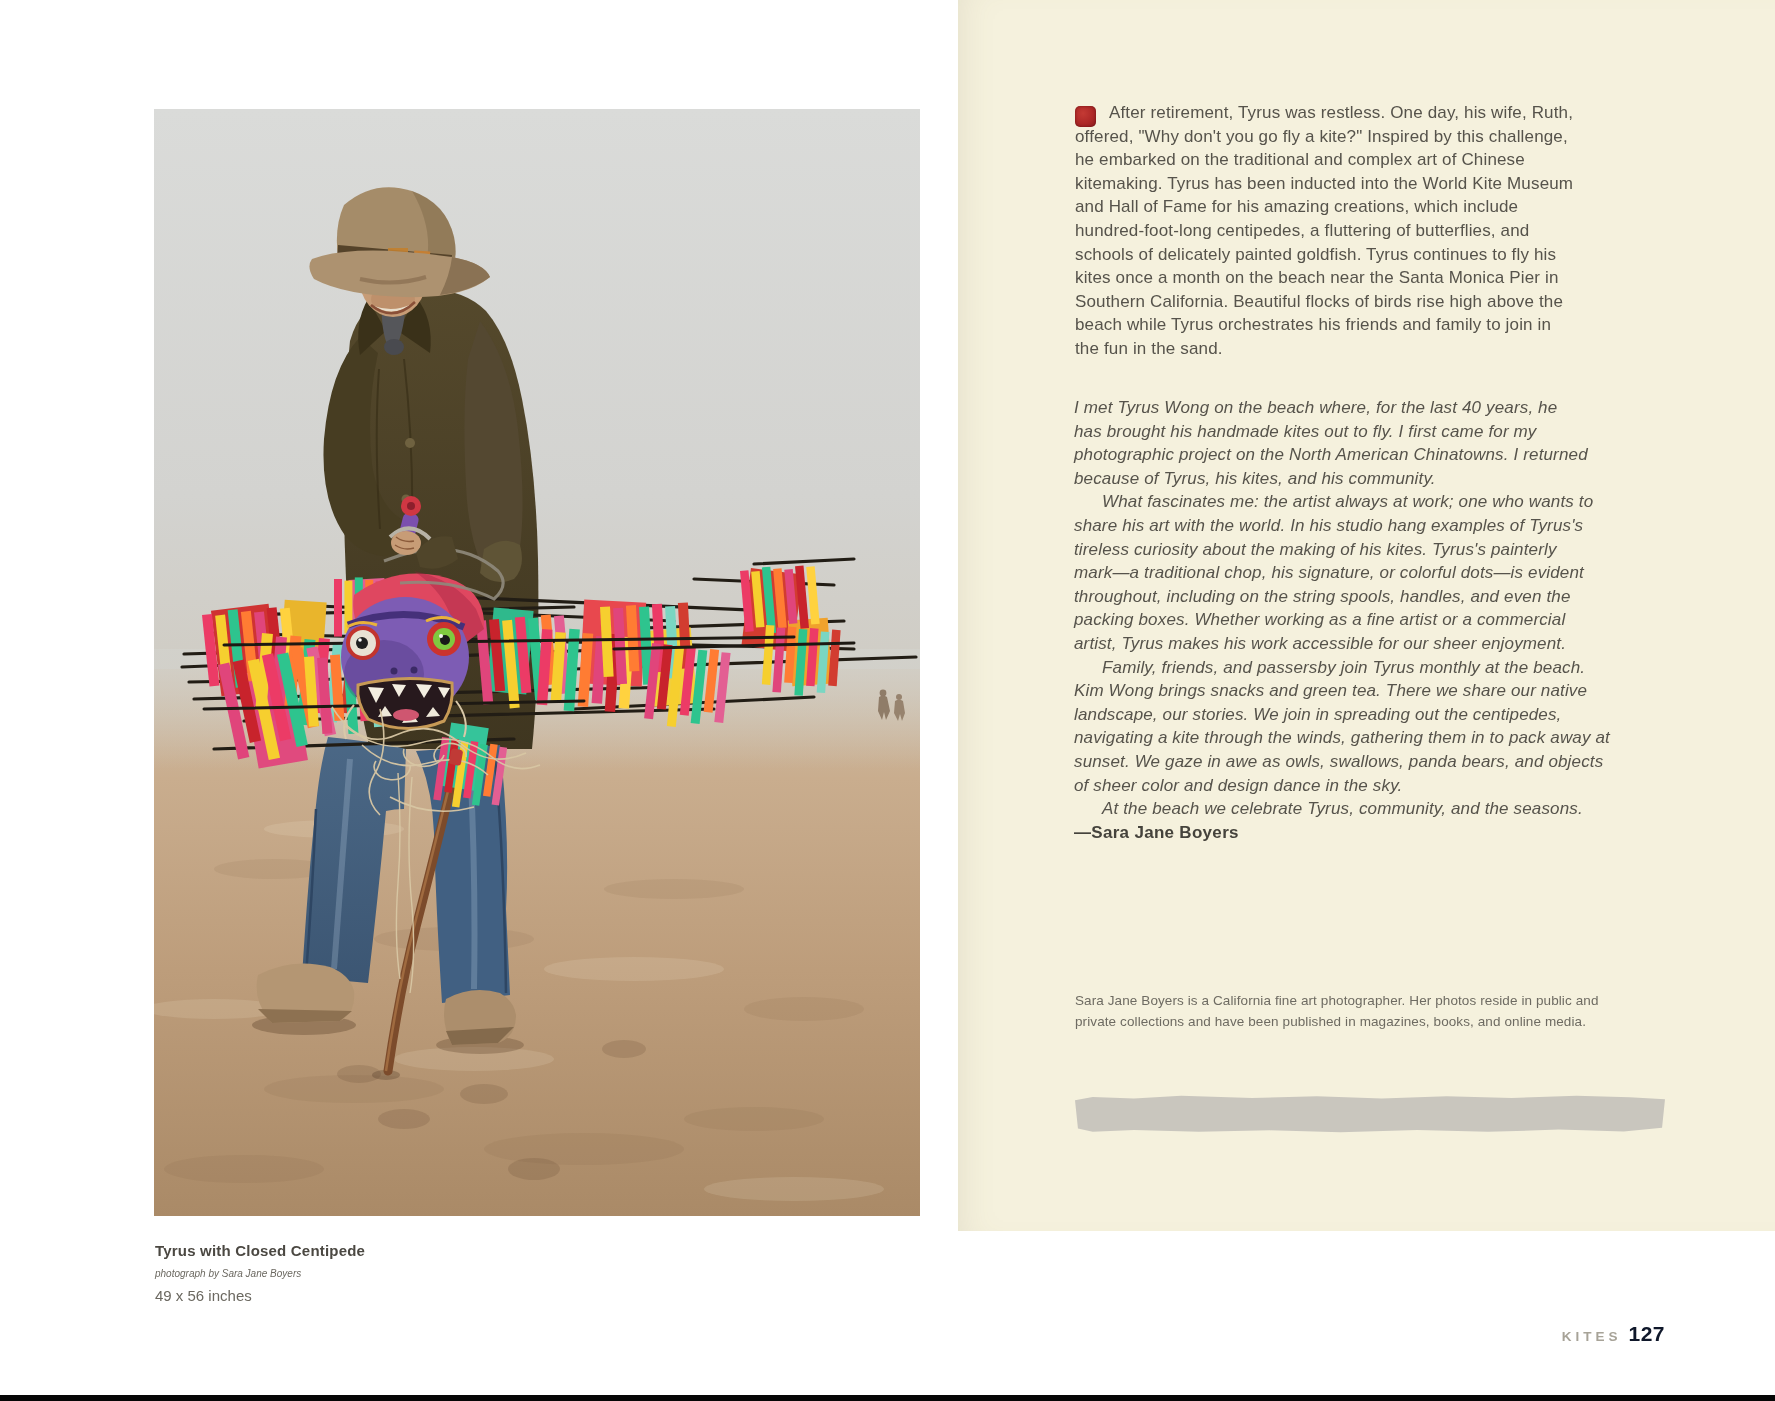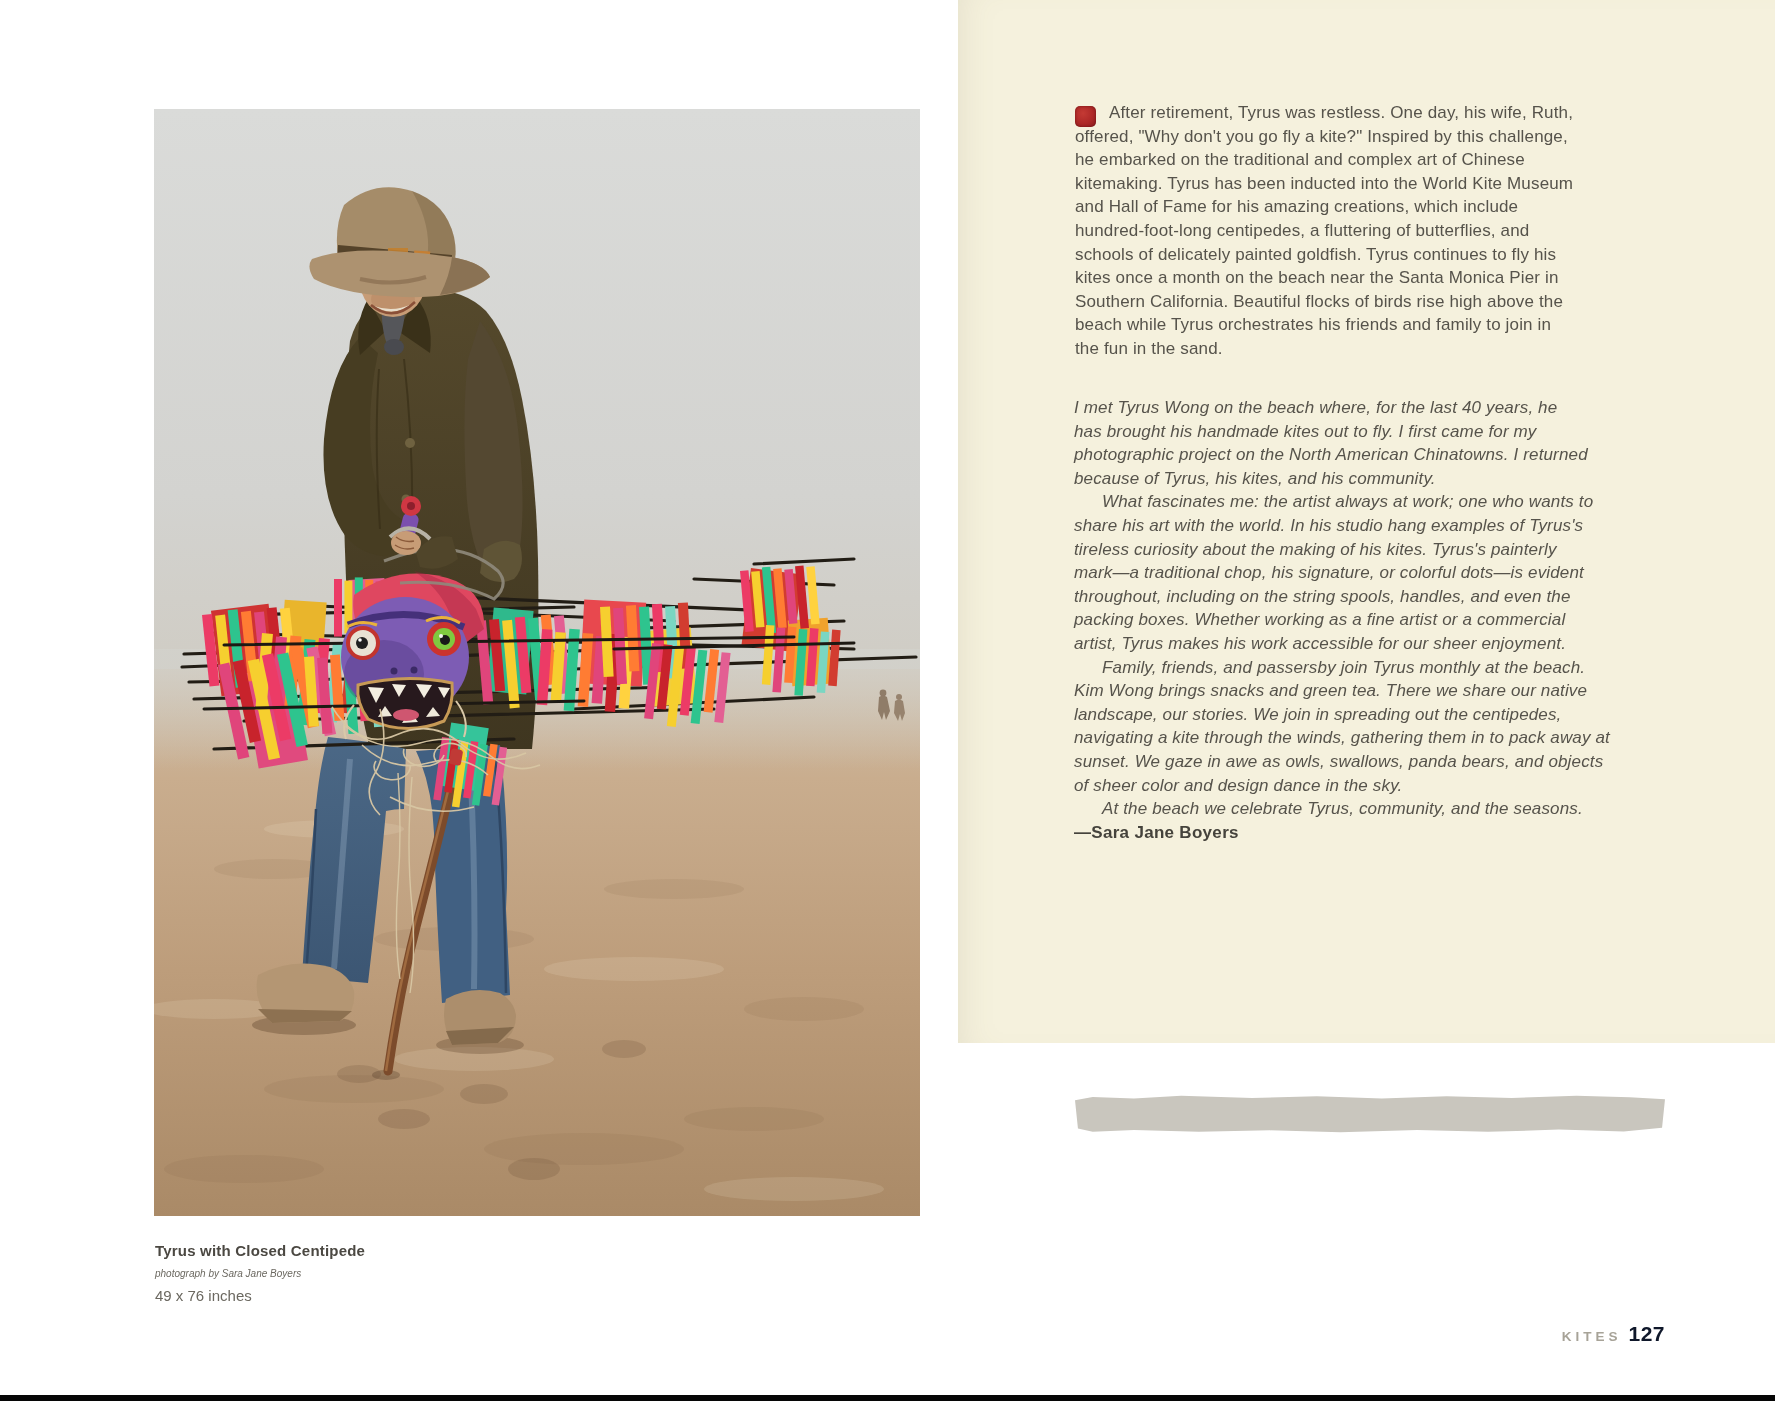--- a/index.html
+++ b/index.html
@@ -11,21 +11,21 @@
   .spread{position:absolute;inset:0;}
   
   .left-page{position:absolute;left:0;top:0;width:1051px;height:1401px;background:#ffffff;}
   .photo{position:absolute;left:154px;top:109px;width:766px;height:1107px;margin:0;overflow:hidden;background:#d5d6d4;}
   .photo svg{display:block;width:100%;height:100%;}
   .caption{position:absolute;left:155px;top:1240px;width:420px;}
   .cap-title{font-size:15px;line-height:22.5px;font-weight:bold;color:#4b4842;letter-spacing:.2px;}
   .cap-credit{font-size:10px;line-height:22.5px;font-style:italic;color:#6b6860;}
   .cap-size{font-size:15px;line-height:22.5px;color:#6b6860;}
   
-  .right-page{position:absolute;left:958px;top:0;width:817px;height:1043px;background:#f5f1dd;
+  .right-page{position:absolute;left:958px;top:0;width:817px;height:1231px;background:#f5f1dd;
     box-shadow:inset 26px 0 40px -30px rgba(120,110,80,.18);}
   .chop{position:absolute;left:117px;top:106px;width:21px;height:21px;border-radius:5px;
     background:radial-gradient(circle at 38% 35%, #c43a34 0%, #ad2827 55%, #8f1d20 100%);
     box-shadow:inset 0 0 3px rgba(60,0,0,.5);}
   .body-text{font-size:17px;line-height:23.6px;color:#56534b;white-space:pre-line;letter-spacing:.15px;}
   .intro{position:absolute;left:117px;top:101px;width:660px;text-indent:34px;}
   .essay{position:absolute;left:116px;top:396px;width:660px;}
   .essay .ep{font-style:italic;margin:0;}
   .essay .ep.indent{text-indent:28px;}
   .attribution{font-size:17px;line-height:23.6px;font-weight:bold;color:#45433c;letter-spacing:.3px;}
@@ -313,21 +313,21 @@
           <path d="M244,664 q4,60 0,110 q-4,56 2,96" stroke-width="1.4"></path>
           <path d="M258,668 q-6,70 0,130 q4,50 -2,86" stroke-width="1.4"></path>
         </g>
         <rect x="296" y="640" width="12" height="16" rx="3" fill="#c03a36" transform="rotate(10 302 648)"></rect>
       </svg>
     </figure>
 
     <div class="caption">
       <div class="cap-title">Tyrus with Closed Centipede</div>
       <div class="cap-credit">photograph by Sara Jane Boyers</div>
-      <div class="cap-size">49 x 76 inches</div>
+      <div class="cap-size">49 x 56 inches</div>
     </div>
   </section>
 
   <section class="right-page">
     <span class="chop"></span>
 
     <div class="intro body-text">After retirement, Tyrus was restless. One day, his wife, Ruth,
 offered, "Why don't you go fly a kite?" Inspired by this challenge,
 he embarked on the traditional and complex art of Chinese
 kitemaking. Tyrus has been inducted into the World Kite Museum
@@ -354,20 +354,22 @@
       <p class="ep body-text indent">Family, friends, and passersby join Tyrus monthly at the beach.
 Kim Wong brings snacks and green tea. There we share our native
 landscape, our stories. We join in spreading out the centipedes,
 navigating a kite through the winds, gathering them in to pack away at
 sunset. We gaze in awe as owls, swallows, panda bears, and objects
 of sheer color and design dance in the sky.</p>
       <p class="ep body-text indent">At the beach we celebrate Tyrus, community, and the seasons.</p>
       <div class="attribution">—Sara Jane Boyers</div>
     </div>
 
+    <div class="bio">Sara Jane Boyers is a California fine art photographer. Her photos reside in public and
+private collections and have been published in magazines, books, and online media.</div>
 
     <div class="divider-bar"></div>
 
     <div class="page-footer">
       <span class="footer-section">KITES</span>
       <span class="footer-num">127</span>
     </div>
   </section>
 
   <div class="scan-edge"></div>

